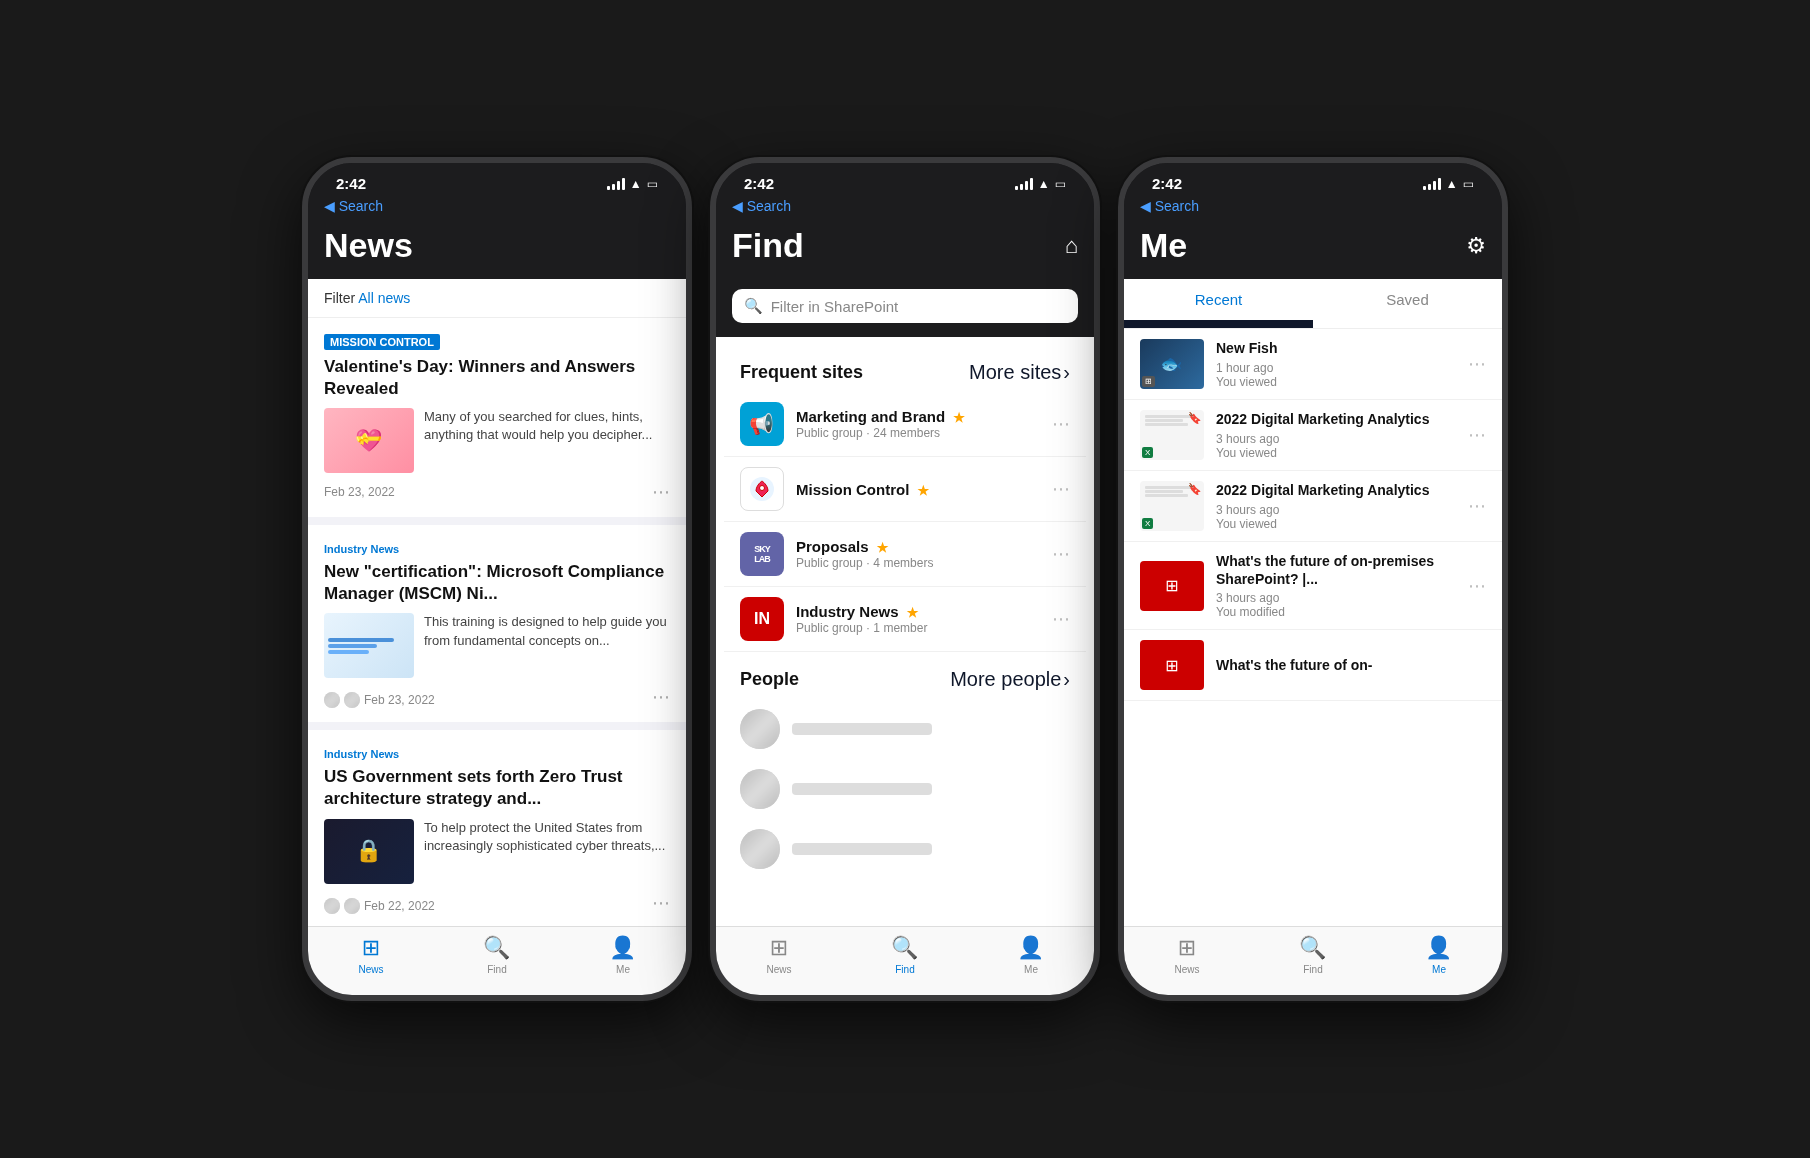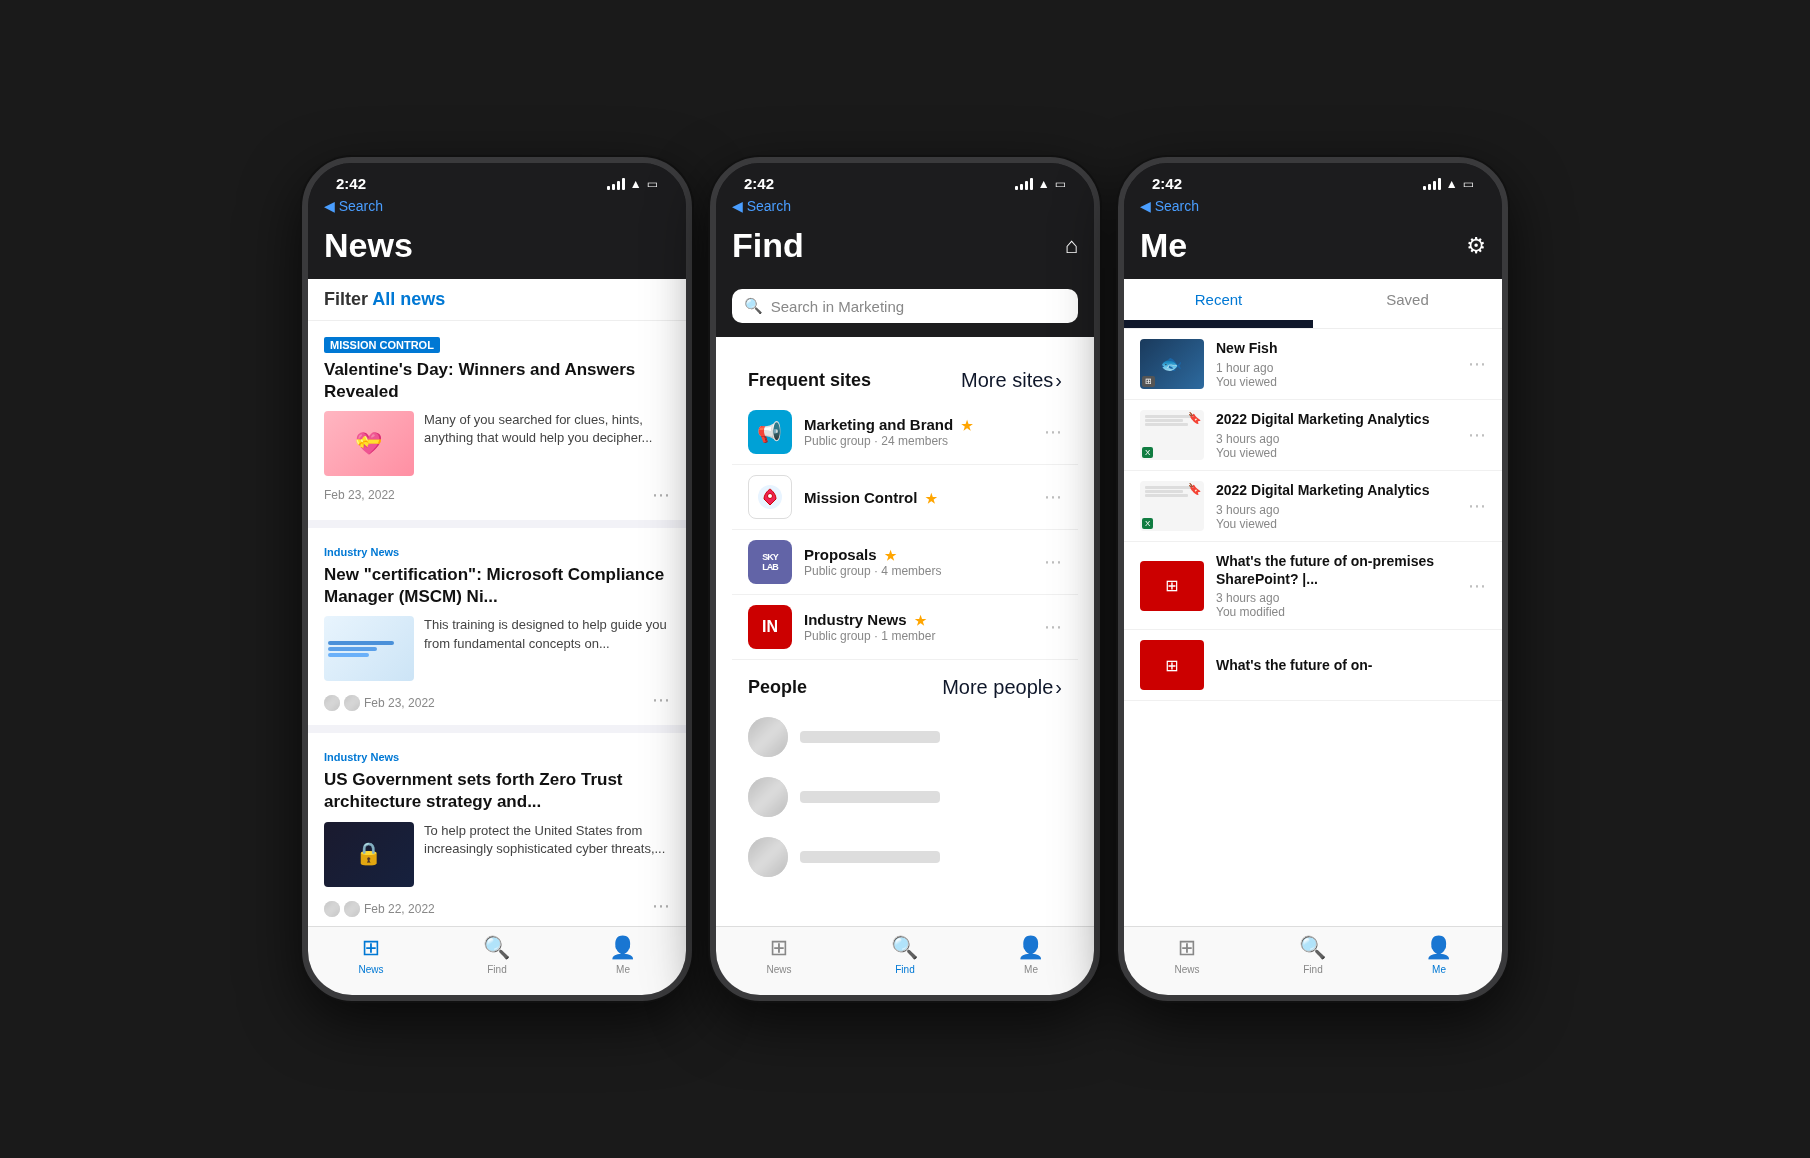--- a/index.html
+++ b/index.html
@@ -135,23 +135,22 @@
     
     .news-screen-bg {
       background: #1c1c1e;
     }
     .filter-bar {
       padding: 10px 16px;
       background: white;
       border-bottom: 1px solid #eee;
     }
     .filter-text {
-      font-size: 18px;
+      font-size: 14px;
       color: #333;
-      font-weight: bold;
     }
     .filter-link {
       color: #0078d4;
     }
 
     .news-item {
       background: white;
       padding: 14px 16px;
       border-bottom: 8px solid #f2f2f7;
     }
@@ -247,21 +246,21 @@
       align-items: center;
       padding: 8px 12px;
       gap: 8px;
     }
     .search-bar-icon { color: #888; font-size: 15px; }
     .search-bar-text { color: #888; font-size: 15px; }
 
     .find-content {
       background: white;
       flex: 1;
-      padding: 16px;
+      padding: 8px;
     }
     .section-header {
       display: flex;
       justify-content: space-between;
       align-items: center;
       padding: 16px 16px 8px;
     }
     .section-title {
       font-size: 18px;
       font-weight: 700;
@@ -604,21 +603,21 @@
   </div>
   <div class="app-header find-header-bg">
     <span class="app-title">Find</span>
     <button class="home-btn">
       <span class="home-icon">⌂</span>
     </button>
   </div>
   <div class="search-bar-container find-header-bg">
     <div class="search-bar">
       <span class="search-bar-icon">🔍</span>
-      <span class="search-bar-text">Search in Marketing</span>
+      <span class="search-bar-text">Filter in SharePoint</span>
     </div>
   </div>
 
   <div class="screen find-content">
     <div class="section-header">
       <span class="section-title">Frequent sites</span>
       <span class="section-more">
         <span>More sites</span> ›
       </span>
     </div>

